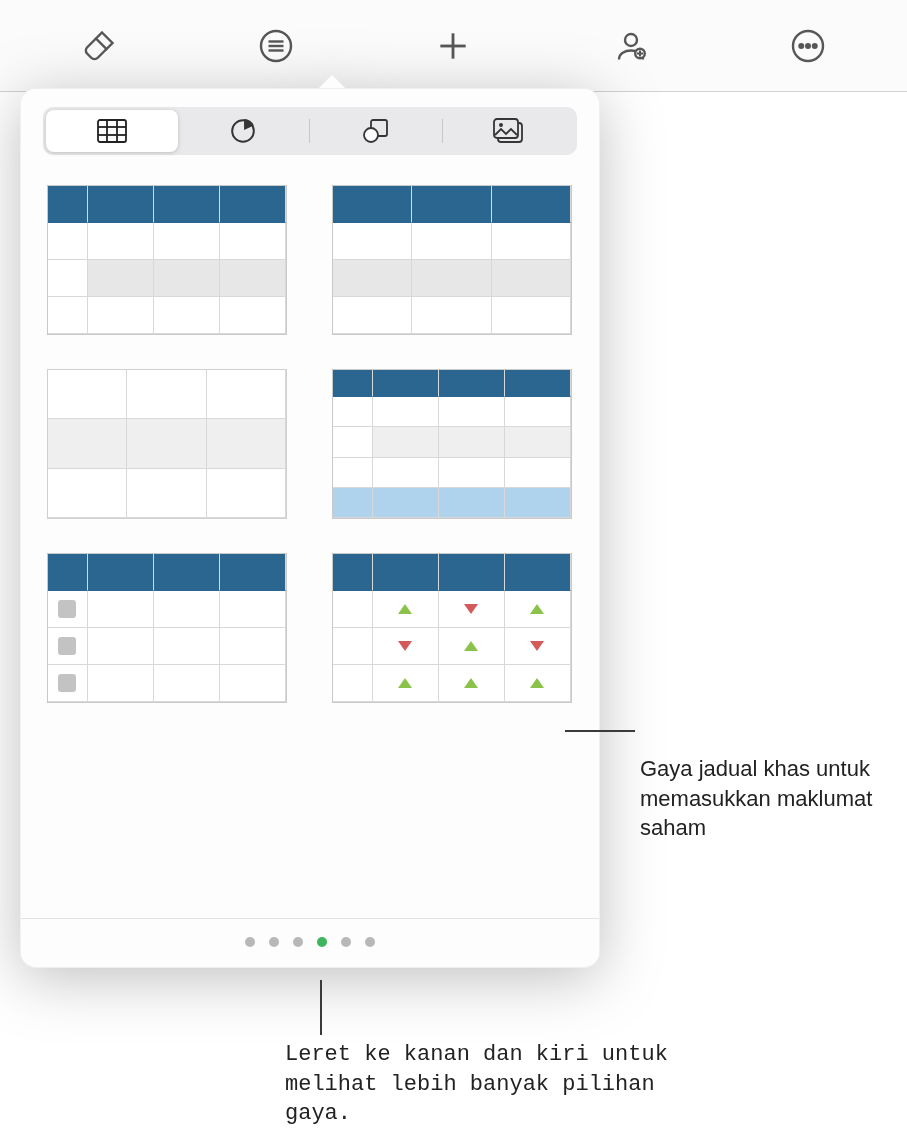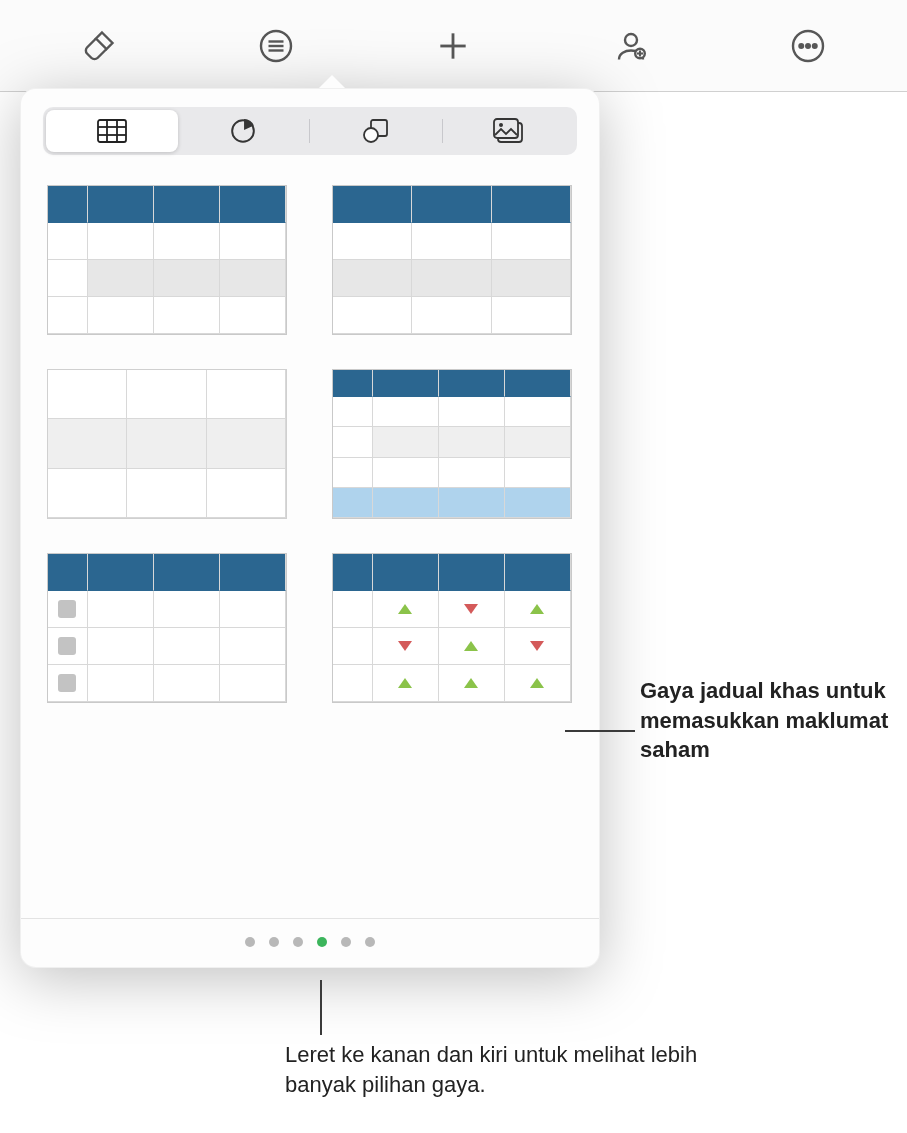--- a/index.html
+++ b/index.html
@@ -186,32 +186,32 @@
     position: absolute;
     font-size: 22px;
     line-height: 1.35;
     color: #222;
   }
   .callout-line {
     position: absolute;
     background: #3a3a3a;
   }
   .callout-right {
-    top: 676px;
+    top: 754px;
     left: 640px;
     width: 260px;
-    font-weight: bold;
   }
   .line-right {
     top: 730px; left: 565px; width: 70px; height: 1.5px;
   }
   .callout-bottom {
     top: 1040px;
     left: 285px;
     width: 430px;
+    font-family: Liberation Mono, monospace;
   }
   .line-bottom {
     top: 980px; left: 320px; width: 1.5px; height: 55px;
   }
 
   svg { display:block; }
 </style>
 </head>
 <body>
 

